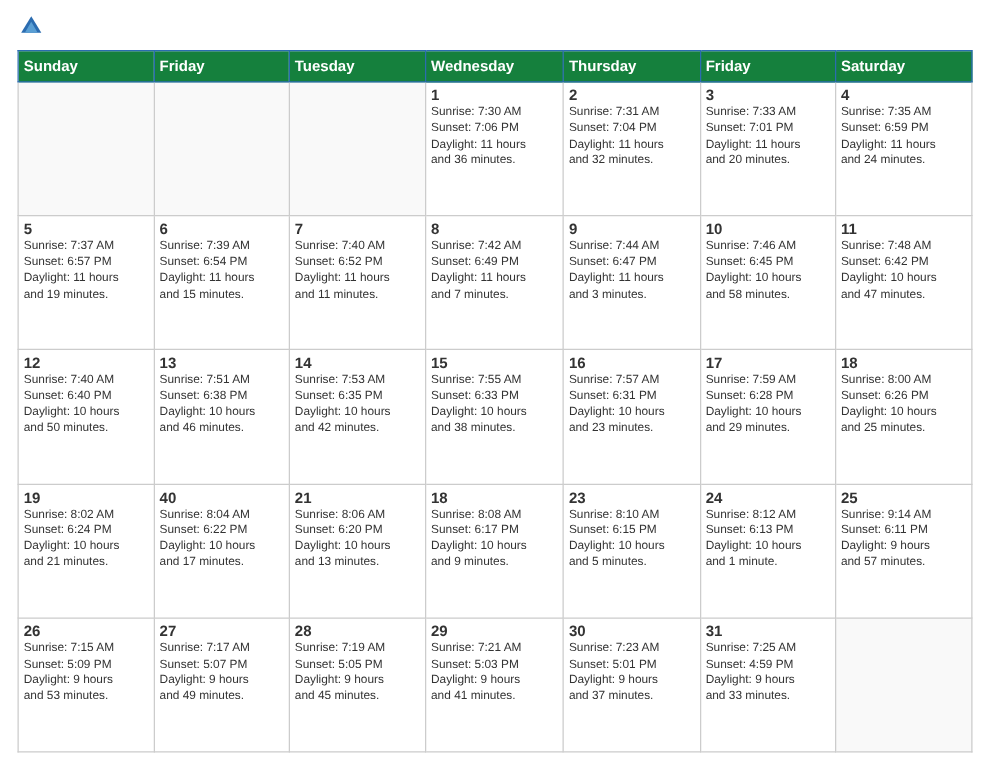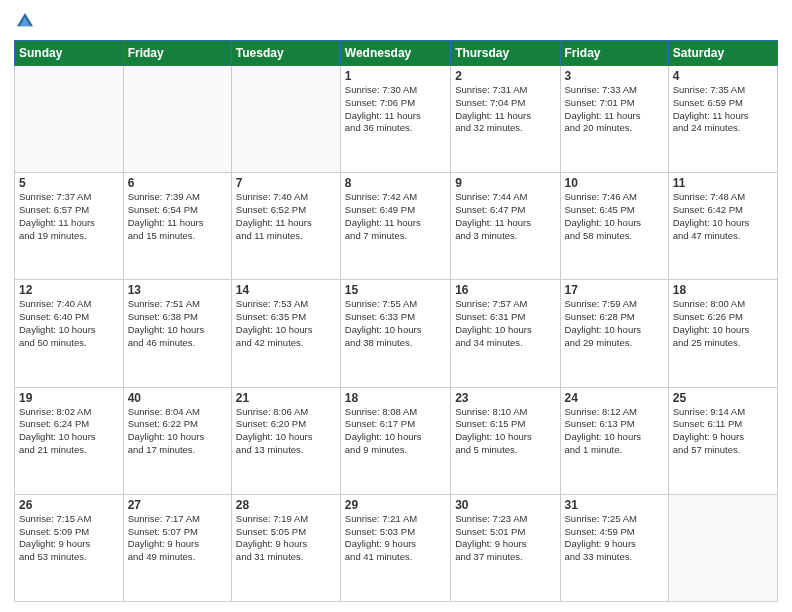--- a/index.html
+++ b/index.html
@@ -234,21 +234,21 @@
             <div class="cell-text">Sunrise: 7:55 AM</div>
             <div class="cell-text">Sunset: 6:33 PM</div>
             <div class="cell-text">Daylight: 10 hours</div>
             <div class="cell-text">and 38 minutes.</div>
           </td>
           <td>
             <span class="day-number">16</span>
             <div class="cell-text">Sunrise: 7:57 AM</div>
             <div class="cell-text">Sunset: 6:31 PM</div>
             <div class="cell-text">Daylight: 10 hours</div>
-            <div class="cell-text">and 34 minutes.</div>
+            <div class="cell-text">and 23 minutes.</div>
           </td>
           <td>
             <span class="day-number">17</span>
             <div class="cell-text">Sunrise: 7:59 AM</div>
             <div class="cell-text">Sunset: 6:28 PM</div>
             <div class="cell-text">Daylight: 10 hours</div>
             <div class="cell-text">and 29 minutes.</div>
           </td>
           <td>
             <span class="day-number">18</span>
@@ -322,21 +322,21 @@
             <div class="cell-text">Sunrise: 7:17 AM</div>
             <div class="cell-text">Sunset: 5:07 PM</div>
             <div class="cell-text">Daylight: 9 hours</div>
             <div class="cell-text">and 49 minutes.</div>
           </td>
           <td>
             <span class="day-number">28</span>
             <div class="cell-text">Sunrise: 7:19 AM</div>
             <div class="cell-text">Sunset: 5:05 PM</div>
             <div class="cell-text">Daylight: 9 hours</div>
-            <div class="cell-text">and 31 minutes.</div>
+            <div class="cell-text">and 45 minutes.</div>
           </td>
           <td>
             <span class="day-number">29</span>
             <div class="cell-text">Sunrise: 7:21 AM</div>
             <div class="cell-text">Sunset: 5:03 PM</div>
             <div class="cell-text">Daylight: 9 hours</div>
             <div class="cell-text">and 41 minutes.</div>
           </td>
           <td>
             <span class="day-number">30</span>

